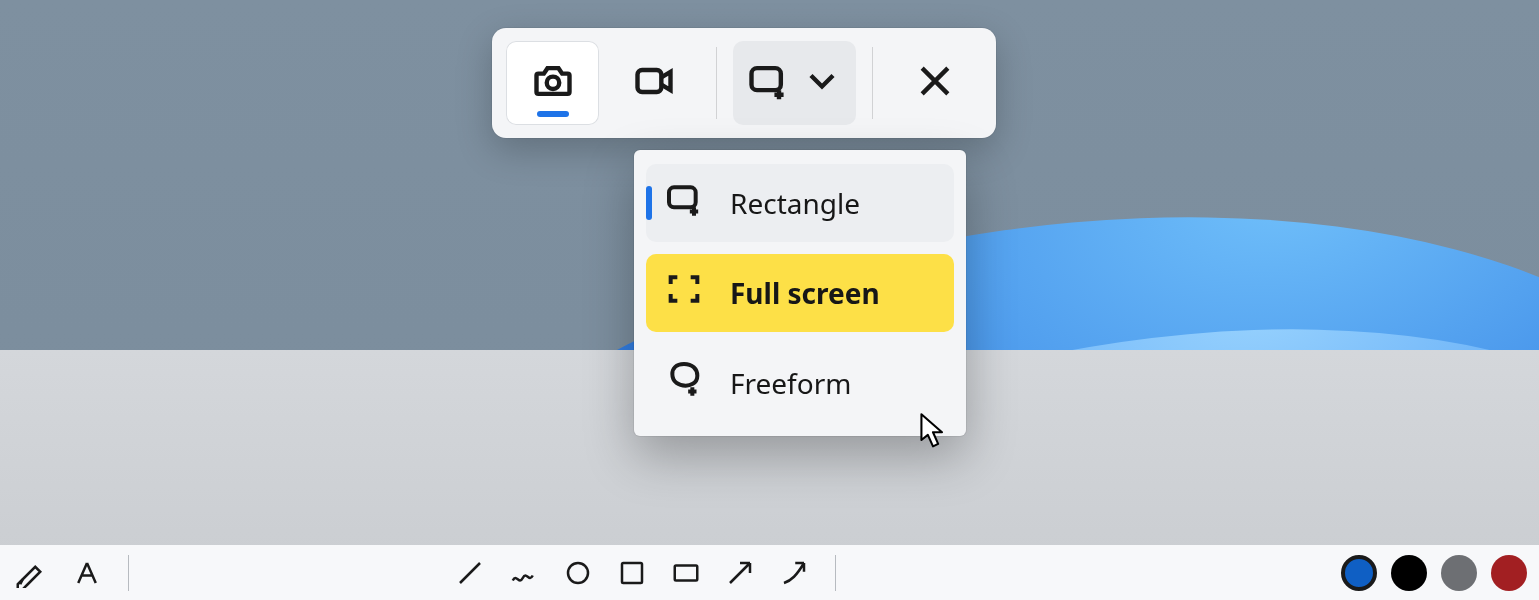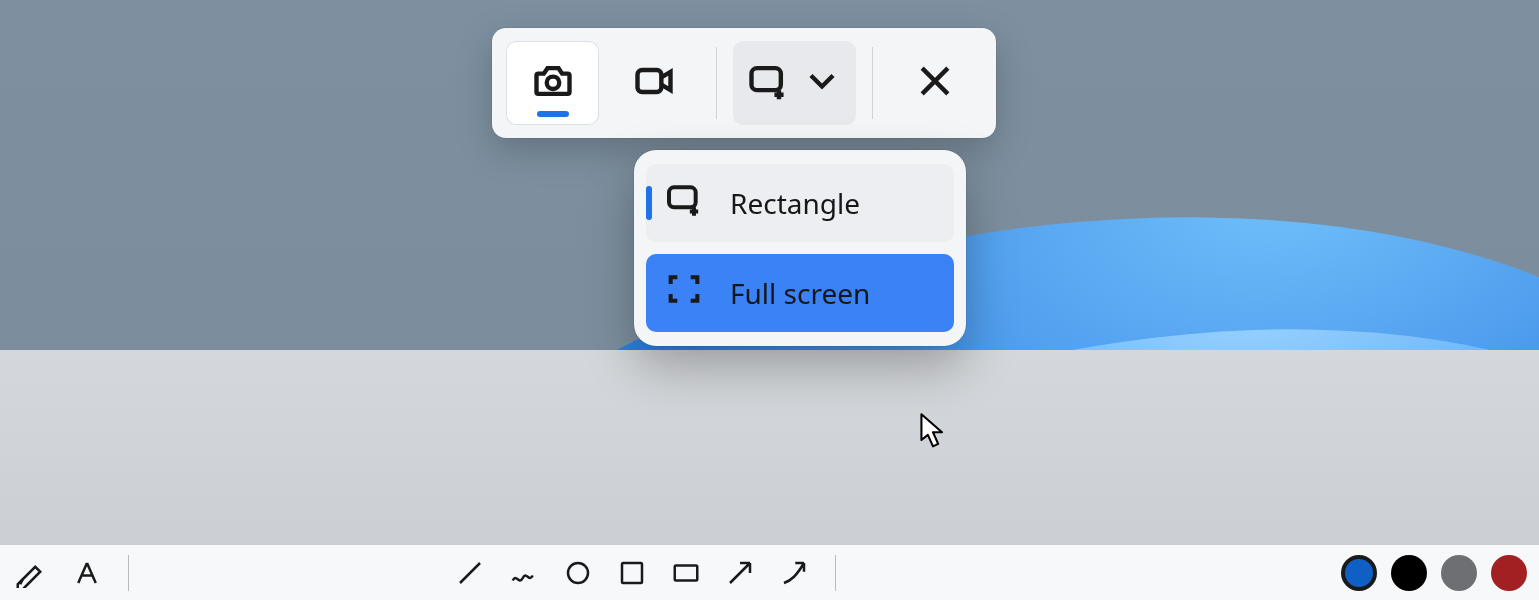--- a/index.html
+++ b/index.html
@@ -128,21 +128,21 @@
   .snip-btn svg { width: 44px; height: 44px; stroke: #1a1a1a; stroke-width: 2.4; fill: none; }
   .chevron { width: 22px; height: 22px; stroke: #5c5f63; stroke-width: 2.4; fill: none; }
 
   
   .dropdown {
     position: absolute;
     top: 150px;
     left: 634px;
     width: 332px;
     background: #f4f5f7;
-    border-radius: 22px;
+    border-radius: 6px;
     box-shadow: 0 20px 50px rgba(0,0,0,.28), 0 0 0 1px rgba(0,0,0,.06);
     padding: 14px 12px;
     box-sizing: border-box;
     display: flex;
     flex-direction: column;
     gap: 12px;
   }
   .dd-item {
     height: 78px;
     border-radius: 10px;
@@ -161,21 +161,22 @@
     content: "";
     position: absolute;
     left: 0;
     top: 22px;
     bottom: 22px;
     width: 6px;
     background: #1e73e8;
     border-radius: 3px;
   }
   .dd-item.hover {
-    background: #3b82f6;
+    background: #fde047;
+    font-weight: bold;
   }
   .dd-item svg { width: 40px; height: 40px; stroke: #1a1a1a; stroke-width: 2.4; fill: none; flex: 0 0 auto; }
 
   
   .cursor {
     position: absolute;
     top: 413px;
     left: 920px;
     width: 26px;
     height: 36px;
@@ -322,19 +323,28 @@
 
   <div class="dd-item hover">
     <span>
       <svg viewBox="0 0 24 24">
         <path d="M4 9V5h4M20 9V5h-4M4 15v4h4M20 15v4h-4"></path>
       </svg>
     </span>
     <span>Full screen</span>
   </div>
 
+  <div class="dd-item">
+    <span>
+      <svg viewBox="0 0 24 24">
+        <path d="M12 3c5 0 8 3 8 7 0 5-5 6-7 6-4 0-8-2-8-7 0-3 2-6 7-6z"></path>
+        <path d="M17 17v5M14.5 19.5h5"></path>
+      </svg>
+    </span>
+    <span>Freeform</span>
+  </div>
 </div>
 
 <div class="cursor">
   <svg viewBox="0 0 20 28">
     <path d="M1 1l0 20 5-4 4 9 4-2-4-9 7 0z" fill="#ffffff" stroke="#000000" stroke-width="1.6" stroke-linejoin="round"></path>
   </svg>
 </div>
 
 </body></html>

